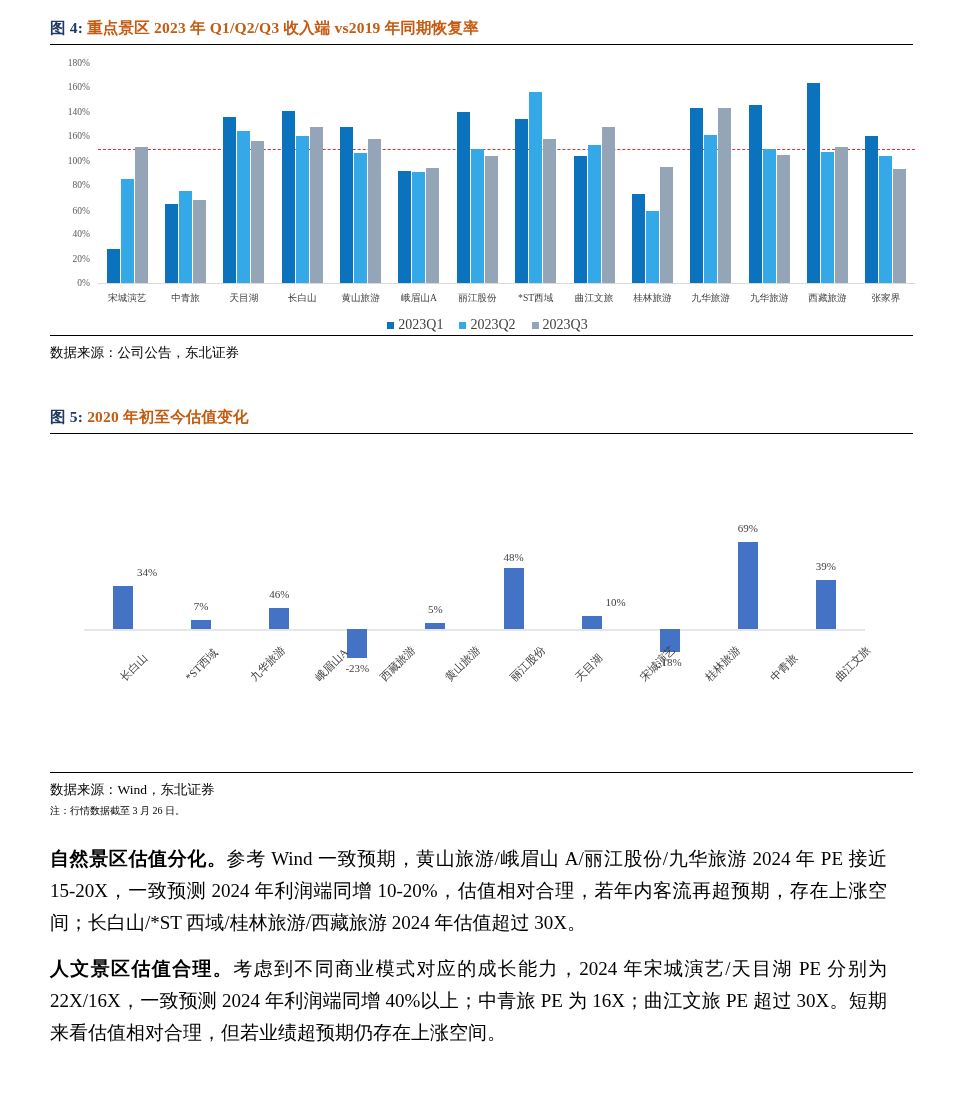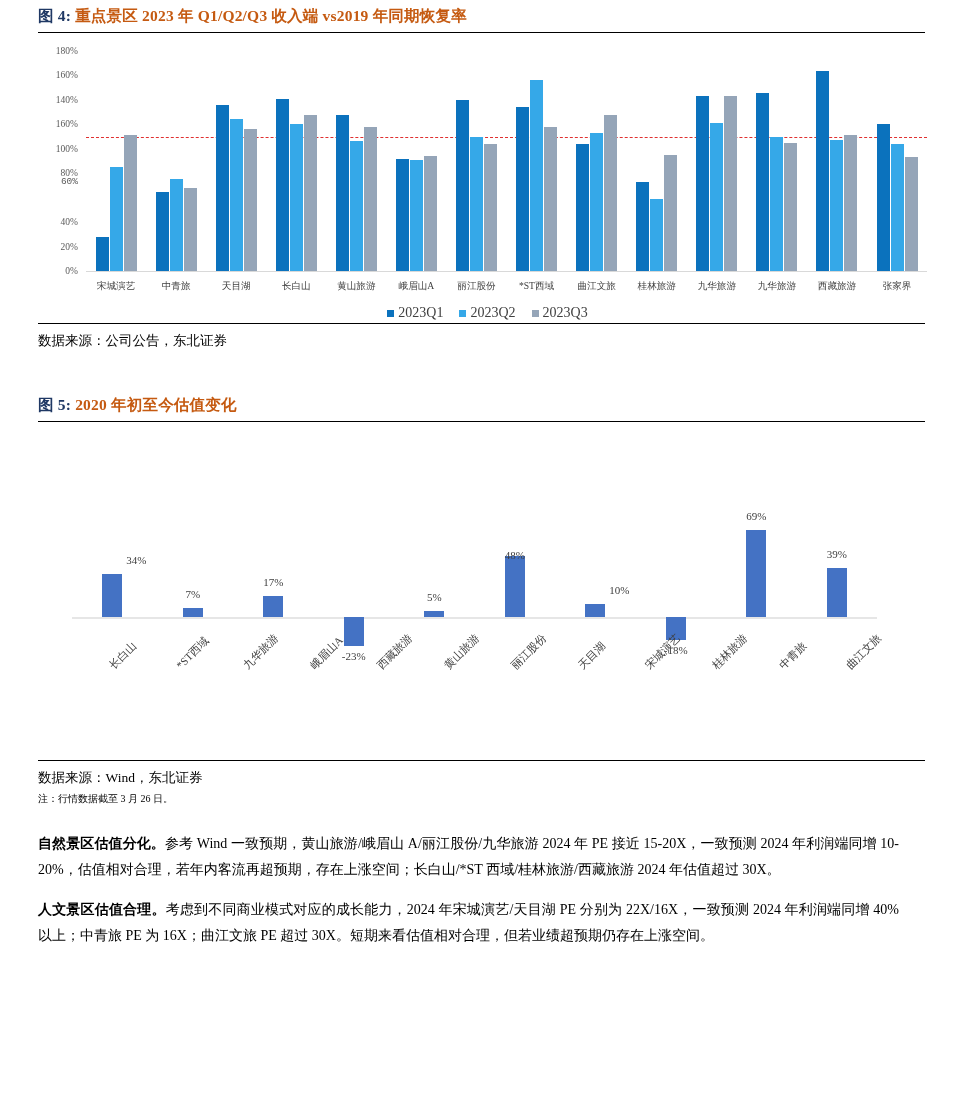--- a/index.html
+++ b/index.html
@@ -3,21 +3,21 @@
 <meta charset="utf-8">
 <style>
   html,body{margin:0;padding:0;}
   body{
     width:957px; min-height:1093px;
     background:#ffffff;
     font-family:"Liberation Serif","DejaVu Serif",serif;
     color:#000;
     -webkit-font-smoothing:antialiased;
   }
-  .page{position:relative;width:957px;min-height:1093px;padding:0;box-sizing:border-box;}
+  .page{position:relative;width:957px;min-height:1093px;padding:12px;box-sizing:border-box;}
 
   
   .fig-title{
     margin:0 32px 0 38px;
     padding:6px 0 5px 0;
     font-size:15.5px;
     font-weight:bold;
     letter-spacing:.2px;
     border-bottom:1.6px solid #000;
     white-space:nowrap;
@@ -140,22 +140,22 @@
     transform-origin:left top;
     transform:rotate(-45deg);
     font-size:11px; color:#404040;
     white-space:nowrap;
     font-family:"Liberation Serif",serif;
   }
 
   
   .body-text{
     margin:22px 58px 0 38px;
-    font-size:14px;
-    line-height:26px;
+    font-size:19px;
+    line-height:32px;
     text-align:justify;
   }
   .body-text p{margin:0 0 14px 0;}
   .body-text b{font-weight:bold;}
 </style>
 </head>
 <body>
 
 <div class="page">
 
@@ -164,21 +164,21 @@
     <div class="fig-title">
       <span class="num">图 4:</span>
       <span class="orange">重点景区 2023 年 Q1/Q2/Q3 收入端 vs2019 年同期恢复率</span>
     </div>
 
     <div class="chart4">
       <div class="c4-yaxis" id="c4-yaxis">
           <div class="c4-ytick" style="top: 220px;">0%</div>
           <div class="c4-ytick" style="top: 195.556px;">20%</div>
           <div class="c4-ytick" style="top: 171.111px;">40%</div>
-          <div class="c4-ytick" style="top: 130px; font-family: Liberation Mono, monospace;">60%</div>
+          <div class="c4-ytick" style="top: 148px;">60%</div>
           <div class="c4-ytick" style="top: 122.222px;">80%</div>
           <div class="c4-ytick" style="top: 97.7778px;">100%</div>
           <div class="c4-ytick" style="top: 73.3333px;">160%</div>
           <div class="c4-ytick" style="top: 48.8889px;">140%</div>
           <div class="c4-ytick" style="top: 24.4444px;">160%</div>
           <div class="c4-ytick" style="top: 0px;">180%</div>
         </div>
       <div class="c4-baseline" id="c4-baseline" style="top: 228px;"></div>
       <div class="c4-refline" id="c4-refline" style="top: 93.5556px;"></div>
       <div class="c4-plot">
@@ -304,33 +304,33 @@
             <div class="c5-col">
               <div class="c5-bar" title="长白山 34%" style="background: rgb(68, 114, 196); height: 43px; top: 134.059px;"></div>
               <div class="c5-val" style="top: 114.059px; margin-left: 24px;">34%</div>
             </div>
             <div class="c5-col">
               <div class="c5-bar" title="九华旅游 7%" style="background: rgb(68, 114, 196); height: 8.85294px; top: 168.206px;"></div>
               <div class="c5-val" style="top: 148.206px;">7%</div>
             </div>
             <div class="c5-col">
               <div class="c5-bar" title="峨眉山A 17%" style="background: rgb(68, 114, 196); height: 21.5px; top: 155.559px;"></div>
-              <div class="c5-val" style="top: 135.559px;">17%</div>
+              <div class="c5-val" style="top: 135.559px;">46%</div>
             </div>
             <div class="c5-col">
               <div class="c5-bar" title="西藏旅游 -23%" style="background: rgb(68, 114, 196); height: 29.0882px; top: 177.059px;"></div>
               <div class="c5-val" style="top: 210.147px;">-23%</div>
             </div>
             <div class="c5-col">
               <div class="c5-bar" title="黄山旅游 5%" style="background: rgb(68, 114, 196); height: 6.32353px; top: 170.735px;"></div>
               <div class="c5-val" style="top: 150.735px;">5%</div>
             </div>
             <div class="c5-col">
               <div class="c5-bar" title="丽江股份 48%" style="background: rgb(68, 114, 196); height: 60.7059px; top: 116.353px;"></div>
-              <div class="c5-val" style="top: 109px;">48%</div>
+              <div class="c5-val" style="top: 99px;">48%</div>
             </div>
             <div class="c5-col">
               <div class="c5-bar" title="天目湖 10%" style="background: rgb(68, 114, 196); height: 12.6471px; top: 164.412px;"></div>
               <div class="c5-val" style="top: 144.412px; margin-left: 24px;">10%</div>
             </div>
             <div class="c5-col">
               <div class="c5-bar" title="宋城演艺 -18%" style="background: rgb(68, 114, 196); height: 22.7647px; top: 177.059px;"></div>
               <div class="c5-val" style="top: 203.824px;">-18%</div>
             </div>
             <div class="c5-col">

